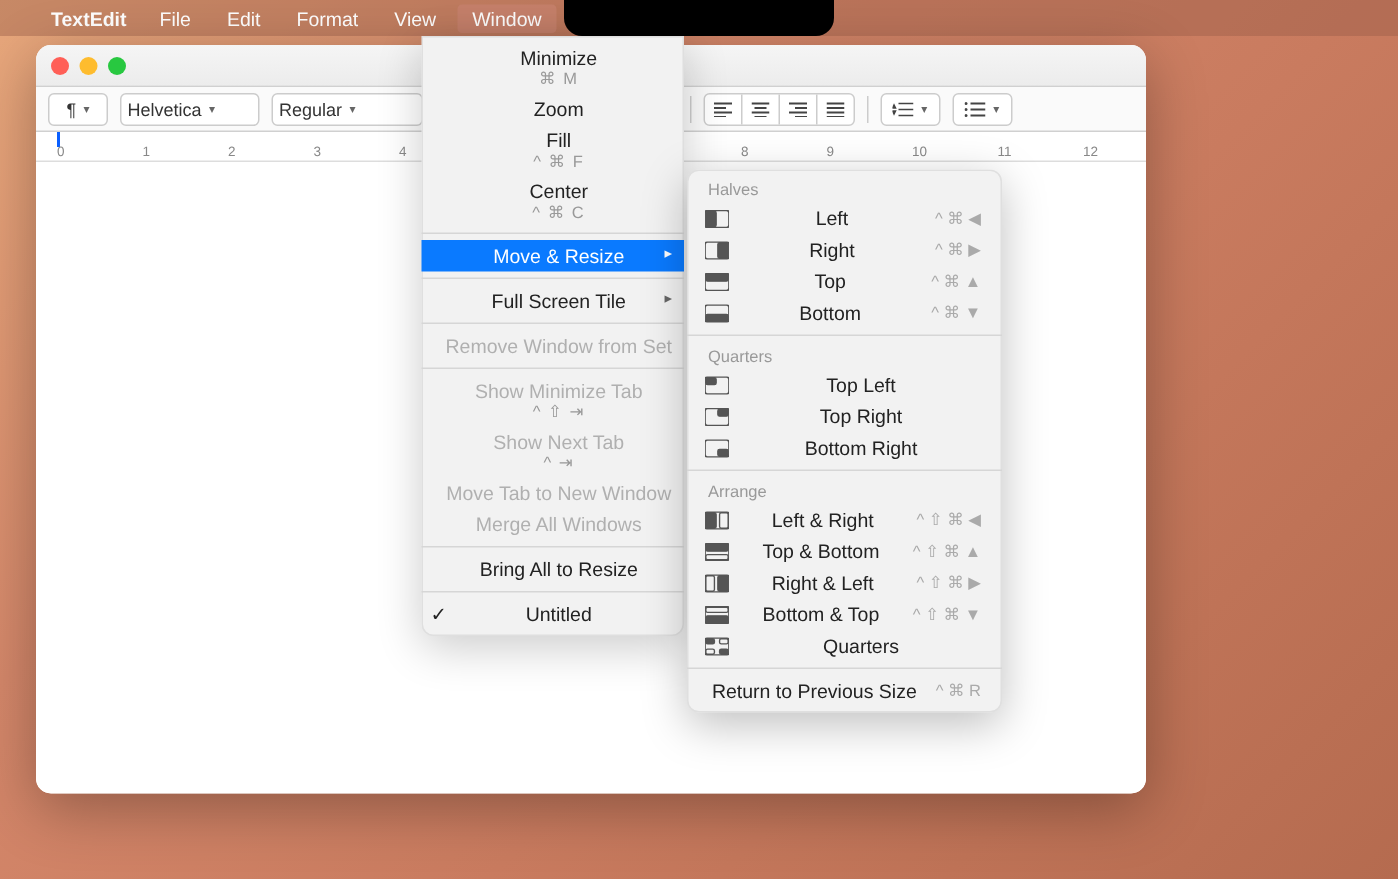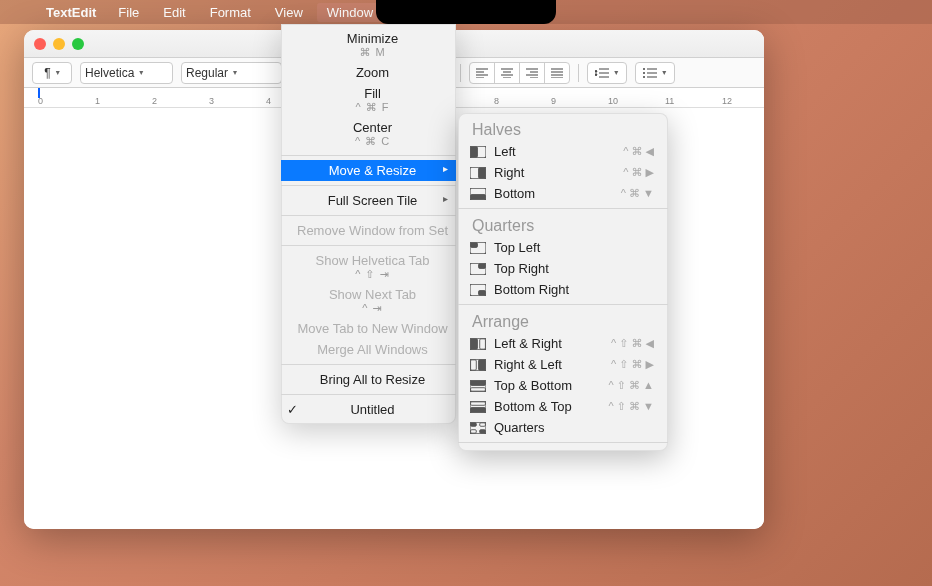--- a/index.html
+++ b/index.html
@@ -1,19 +1,19 @@
 <!DOCTYPE html>
 <html><head>
 <meta charset="utf-8">
 <style>
 * { margin: 0; padding: 0; box-sizing: border-box; font-family: -apple-system, "Helvetica Neue", Helvetica, Arial, sans-serif; }
 body { background: linear-gradient(135deg, #e8a87c 0%, #d4876a 30%, #c97b5f 60%, #b56b4f 100%); width: 932px; height: 586px; overflow: hidden; position: relative; }
 
 
-.menubar { height: 24px; background: rgba(150, 90, 70, 0.4); display: flex; align-items: center; padding: 0 26px; color: #fff; font-size: 13px; gap: 4px; }
+.menubar { height: 24px; background: rgba(150, 90, 70, 0.4); display: flex; align-items: center; padding: 0 14px; color: #fff; font-size: 13px; gap: 4px; }
 .menubar .apple { font-size: 14px; margin-right: 8px; }
 .menubar .app-name { font-weight: 600; padding: 0 8px; }
 .menubar .menu-item { padding: 2px 10px; cursor: default; border-radius: 3px; }
 .menubar .menu-item.active { background: rgba(200, 130, 110, 0.8); }
 
 
 .notch { position: absolute; top: 0; left: 50%; transform: translateX(-50%); width: 180px; height: 24px; background: #000; border-radius: 0 0 12px 12px; z-index: 100; }
 
 
 .window { position: absolute; top: 30px; left: 24px; width: 740px; height: 499px; background: #fff; border-radius: 10px; box-shadow: 0 10px 40px rgba(0,0,0,0.3); overflow: hidden; }
@@ -48,23 +48,23 @@
 .dropdown .row.highlight { background: #0a7aff; color: #fff; }
 .dropdown .row.disabled { color: #b0b0b0; }
 .dropdown .row .short { font-size: 11px; color: #999; letter-spacing: 1px; }
 .dropdown .sep { height: 1px; background: #d6d6d6; margin: 4px 0; }
 .dropdown .check { position: absolute; left: 6px; }
 .dropdown .arrow { position: absolute; right: 8px; font-size: 10px; color: #666; }
 .dropdown .row.highlight .arrow { color: #fff; }
 
 
 .submenu { position: absolute; top: 113px; left: 458px; width: 210px; background: #f2f2f2; border-radius: 8px; box-shadow: 0 8px 30px rgba(0,0,0,0.25), inset 0 0 0 1px rgba(0,0,0,0.08); padding: 4px 0; font-size: 13px; color: #222; z-index: 60; }
-.submenu .header { font-size: 16px; color: #999; padding: 4px 14px 2px; }
+.submenu .header { font-size: 11px; color: #999; padding: 4px 14px 2px; }
 .submenu .row { display: flex; align-items: center; padding: 3px 14px 3px 12px; gap: 8px; justify-content: flex-start; white-space: nowrap; }
-.submenu .row .label { flex: 1; }
+.submenu .row .label { flex: 1; text-align: center; }
 .submenu .row .short { font-size: 11px; color: #aaa; letter-spacing: 0; display: flex; gap: 1px; }
 .submenu .row .icon { width: 16px; height: 12px; display: inline-flex; align-items: center; justify-content: center; }
 .submenu .sep { height: 1px; background: #d6d6d6; margin: 4px 0; }
 
 svg { display: block; }
 </style>
 </head>
 <body>
 
 <div class="notch"></div>
@@ -201,21 +201,21 @@
     <div class="row">
       <span>Full Screen Tile</span>
       <span class="arrow">▸</span>
     </div>
     <div class="sep"></div>
     <div class="row disabled">
       <span>Remove Window from Set</span>
     </div>
     <div class="sep"></div>
     <div class="row disabled">
-      <span>Show Helvetica Tab</span>
+      <span>Show Minimize Tab</span>
       <span class="short">^ ⇧ ⇥</span>
     </div>
     <div class="row disabled">
       <span>Show Next Tab</span>
       <span class="short">^ ⇥</span>
     </div>
     <div class="row disabled">
       <span>Move Tab to New Window</span>
     </div>
     <div class="row disabled">
@@ -250,20 +250,30 @@
           <rect x="7.5" y="0.5" width="6" height="9" fill="#555" stroke="#555" stroke-width="0.8" rx="1"></rect>
         </svg>
       </span>
       <span class="label">Right</span>
       <span class="short">^ ⌘ ▶</span>
     </div>
     <div class="row">
       <span class="icon">
         <svg width="16" height="12" viewBox="0 0 14 10">
           <rect x="0" y="0" width="14" height="10" rx="1.5" fill="none" stroke="#555" stroke-width="1"></rect>
+          <rect x="0.5" y="0.5" width="13" height="4" fill="#555" stroke="#555" stroke-width="0.8" rx="1"></rect>
+        </svg>
+      </span>
+      <span class="label">Top</span>
+      <span class="short">^ ⌘ ▲</span>
+    </div>
+    <div class="row">
+      <span class="icon">
+        <svg width="16" height="12" viewBox="0 0 14 10">
+          <rect x="0" y="0" width="14" height="10" rx="1.5" fill="none" stroke="#555" stroke-width="1"></rect>
           <rect x="0.5" y="5.5" width="13" height="4" fill="#555" stroke="#555" stroke-width="0.8" rx="1"></rect>
         </svg>
       </span>
       <span class="label">Bottom</span>
       <span class="short">^ ⌘ ▼</span>
     </div>
     <div class="sep"></div>
     <div class="header">Quarters</div>
     <div class="row">
       <span class="icon">
@@ -302,37 +312,37 @@
           <rect x="8.5" y="0.5" width="5" height="9" fill="none" stroke="#555" stroke-width="0.8" rx="1"></rect>
         </svg>
       </span>
       <span class="label">Left &amp; Right</span>
       <span class="short">^ ⇧ ⌘ ◀</span>
     </div>
     <div class="row">
       <span class="icon">
         <svg width="16" height="12" viewBox="0 0 14 10">
           <rect x="0" y="0" width="14" height="10" rx="1.5" fill="none" stroke="#555" stroke-width="1"></rect>
+          <rect x="0.5" y="0.5" width="13" height="4" fill="#555" stroke="#555" stroke-width="0.8" rx="1"></rect>
+          <rect x="0.5" y="6.5" width="13" height="3" fill="none" stroke="#555" stroke-width="0.8" rx="1"></rect>
+        </svg>
+      </span>
+      <span class="label">Top &amp; Bottom</span>
+      <span class="short">^ ⇧ ⌘ ▲</span>
+    </div>
+    <div class="row">
+      <span class="icon">
+        <svg width="16" height="12" viewBox="0 0 14 10">
+          <rect x="0" y="0" width="14" height="10" rx="1.5" fill="none" stroke="#555" stroke-width="1"></rect>
           <rect x="0.5" y="0.5" width="5" height="9" fill="none" stroke="#555" stroke-width="0.8" rx="1"></rect>
           <rect x="7.5" y="0.5" width="6" height="9" fill="#555" stroke="#555" stroke-width="0.8" rx="1"></rect>
         </svg>
       </span>
       <span class="label">Right &amp; Left</span>
       <span class="short">^ ⇧ ⌘ ▶</span>
-    </div>
-    <div class="row">
-      <span class="icon">
-        <svg width="16" height="12" viewBox="0 0 14 10">
-          <rect x="0" y="0" width="14" height="10" rx="1.5" fill="none" stroke="#555" stroke-width="1"></rect>
-          <rect x="0.5" y="0.5" width="13" height="4" fill="#555" stroke="#555" stroke-width="0.8" rx="1"></rect>
-          <rect x="0.5" y="6.5" width="13" height="3" fill="none" stroke="#555" stroke-width="0.8" rx="1"></rect>
-        </svg>
-      </span>
-      <span class="label">Top &amp; Bottom</span>
-      <span class="short">^ ⇧ ⌘ ▲</span>
     </div>
     <div class="row">
       <span class="icon">
         <svg width="16" height="12" viewBox="0 0 14 10">
           <rect x="0" y="0" width="14" height="10" rx="1.5" fill="none" stroke="#555" stroke-width="1"></rect>
           <rect x="0.5" y="0.5" width="13" height="3" fill="none" stroke="#555" stroke-width="0.8" rx="1"></rect>
           <rect x="0.5" y="5.5" width="13" height="4" fill="#555" stroke="#555" stroke-width="0.8" rx="1"></rect>
         </svg>
       </span>
       <span class="label">Bottom &amp; Top</span>
@@ -344,13 +354,17 @@
           <rect x="0" y="0" width="14" height="10" rx="1.5" fill="none" stroke="#555" stroke-width="1"></rect>
           <rect x="0.5" y="0.5" width="5" height="3" fill="#555" stroke="#555" stroke-width="0.8" rx="1"></rect>
           <rect x="8.5" y="0.5" width="5" height="3" fill="none" stroke="#555" stroke-width="0.8" rx="1"></rect>
           <rect x="0.5" y="6.5" width="5" height="3" fill="none" stroke="#555" stroke-width="0.8" rx="1"></rect>
           <rect x="8.5" y="6.5" width="5" height="3" fill="#555" stroke="#555" stroke-width="0.8" rx="1"></rect>
         </svg>
       </span>
       <span class="label">Quarters</span>
     </div>
     <div class="sep"></div>
+    <div class="row">
+      <span class="label">Return to Previous Size</span>
+      <span class="short">^ ⌘ R</span>
+    </div>
   </div>
 
 </body></html>

